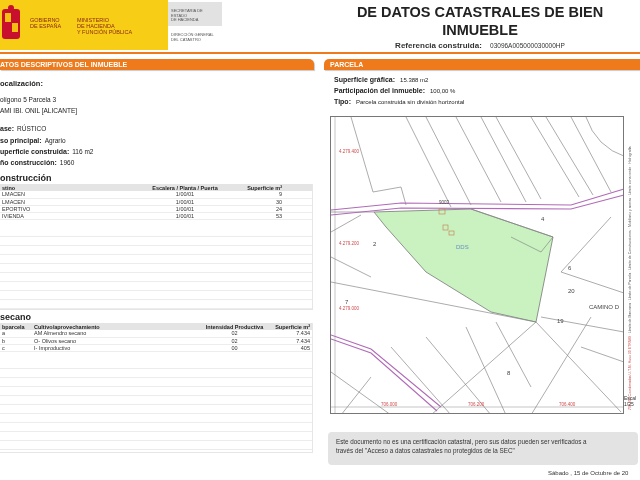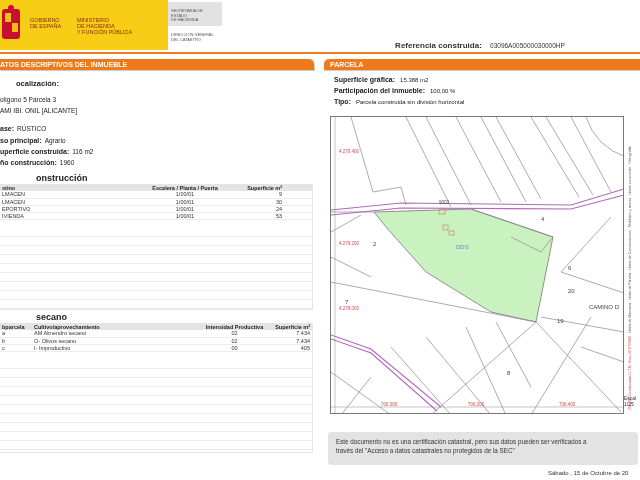--- a/index.html
+++ b/index.html
@@ -22,25 +22,25 @@
 
   
   .bar { position: absolute; height: 11px; background: #ee7a1c; color: #ffffff; font-size: 7px; font-weight: bold; padding: 2px 6px; border-radius: 0 5px 0 0; box-shadow: 1px 1px 1px #c9c9c9; }
   .bar-left { left: 0; top: 59px; width: 314px; padding-left: 0; }
   .bar-right { left: 324px; top: 59px; width: 316px; border-radius: 5px 0 0 0; }
 
   
   .field { position: absolute; left: 0; font-size: 7px; color: #222; white-space: nowrap; }
   .field .k { font-weight: bold; margin-right: 3px; }
   .field .v { font-size: 6.5px; }
-  .loc-head { position: absolute; left: 16px; top: 79px; font-size: 7.5px; font-weight: bold; }
+  .loc-head { position: absolute; left: 0; top: 79px; font-size: 7.5px; font-weight: bold; }
   .loc1 { position: absolute; left: 0; top: 96px; font-size: 6.5px; }
   .loc2 { position: absolute; left: 0; top: 107px; font-size: 6.5px; }
 
-  .section-title { position: absolute; left: 0; font-size: 9px; font-weight: bold; color: #222; padding-left: 36px; }
+  .section-title { position: absolute; left: 0; font-size: 9px; font-weight: bold; color: #222; }
 
   table.grid { position: absolute; left: 0; width: 312px; border-collapse: collapse; font-size: 5.5px; }
   table.grid th { background: #e4e4e4; font-weight: bold; height: 7px; padding: 0 2px; text-align: left; }
   table.grid td { height: 7.2px; padding: 0 2px; border-bottom: 1px solid #ededed; color: #333; }
   table.grid .c { text-align: center; }
   table.grid .r { text-align: right; }
   .table-frame { position: absolute; left: 0; width: 313px; border-right: 1px solid #e6e6e6; border-bottom: 1px solid #e6e6e6; }
   .empty-rows { position: absolute; left: 0; width: 312px; }
   .empty-rows div { height: 9px; border-bottom: 1px solid #ececec; }
 
@@ -83,20 +83,21 @@
   <div class="sec-box">
     <div>SECRETARÍA DE ESTADO</div>
     <div>DE HACIENDA</div>
   </div>
   <div class="dg-text">
     <div>DIRECCIÓN GENERAL</div>
     <div>DEL CATASTRO</div>
   </div>
 
   <div class="title">
+    <div>DE DATOS CATASTRALES DE BIEN INMUEBLE</div>
   </div>
   <div class="refcat">
     <span class="lbl">Referencia construida:</span>
     <span class="val">03096A005000030000HP</span>
   </div>
   <div class="topline"></div>
 
   <div class="bar bar-left">ATOS DESCRIPTIVOS DEL INMUEBLE</div>
 
   <div class="loc-head">ocalización:</div>

